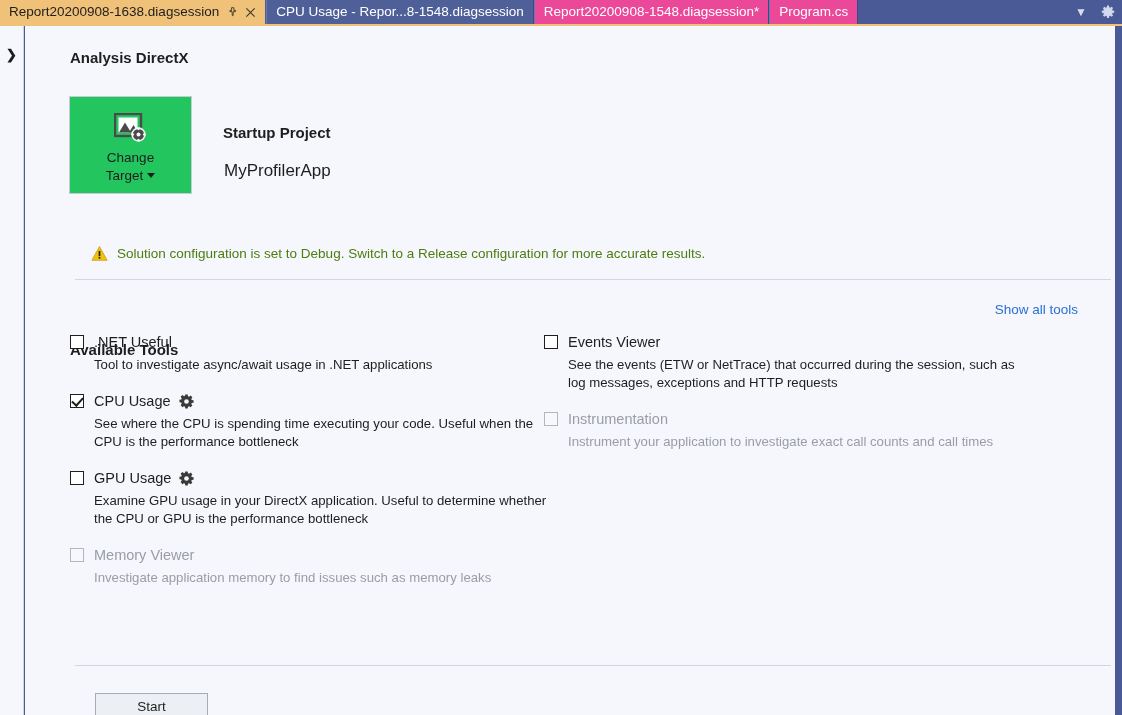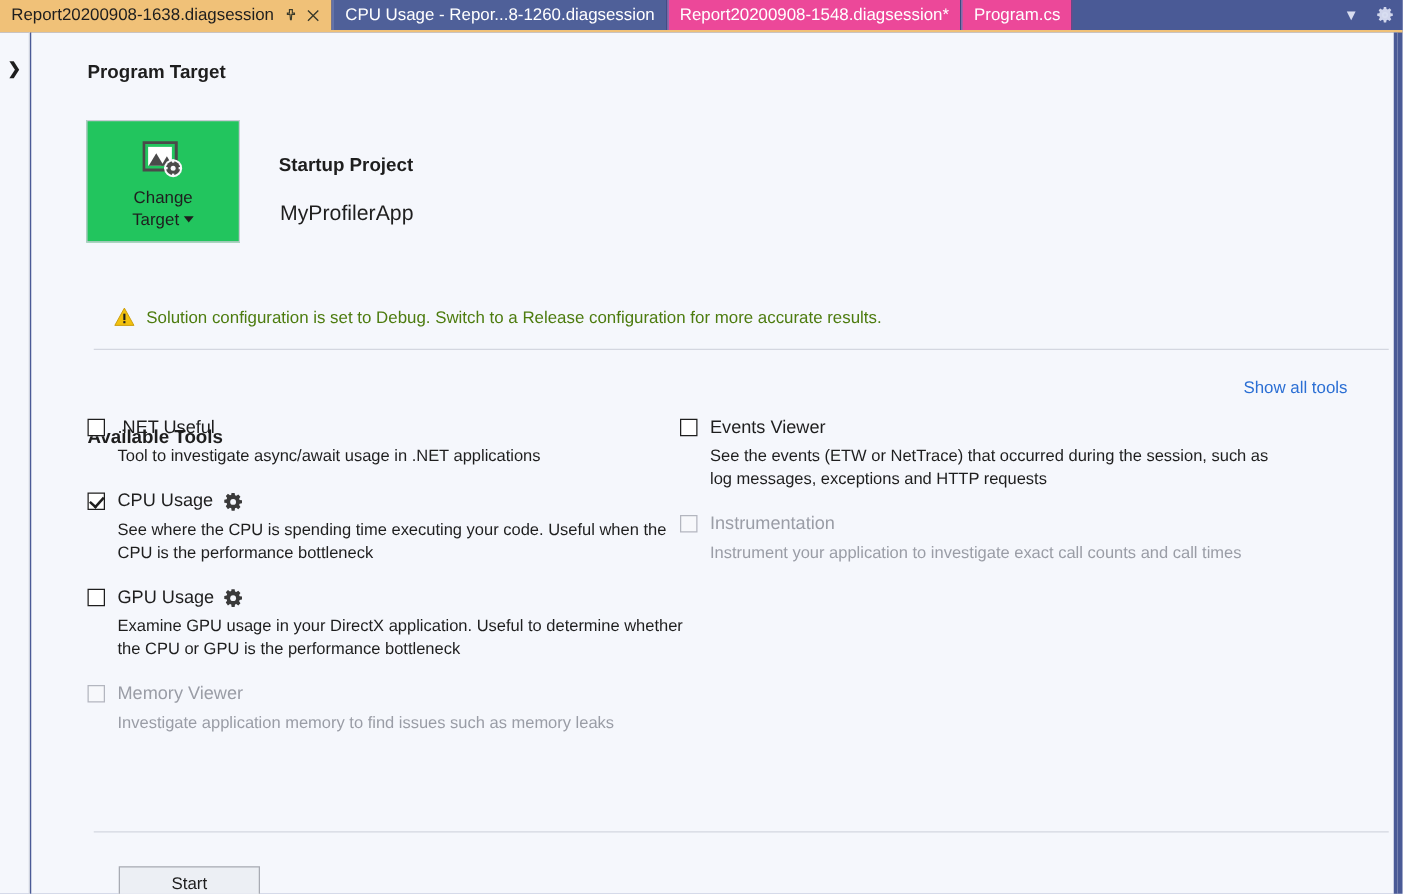--- a/index.html
+++ b/index.html
@@ -284,21 +284,21 @@
             <path d="M10 1 v4 h2.5 v1.6 H9.3 l-.5 6 -1 0 -.5 -6 H4.2 V5 H6.6 V1 Z" fill="none" stroke="#3a3a2a" stroke-width="1.3"></path>
           </svg>
         </span>
         <span class="tab-close">
           <svg width="11" height="11" viewBox="0 0 16 16">
             <path d="M2 2 L14 14 M14 2 L2 14" stroke="#3a3a2a" stroke-width="1.6"></path>
           </svg>
         </span>
       </div>
       <div class="tab selected">
-        <span class="tab-label">CPU Usage - Repor...8-1260.diagsession</span>
+        <span class="tab-label">CPU Usage - Repor...8-1548.diagsession</span>
       </div>
       <div class="tab plain">
         <span class="tab-label">Report20200908-1548.diagsession*</span>
       </div>
       <div class="tab plain">
         <span class="tab-label">Program.cs</span>
       </div>
     </div>
   <div id="tabstrip-spacer"></div>
   <div id="tab-overflow">▼</div>
@@ -310,21 +310,21 @@
   </div>
 </div>
 <div id="active-underline"></div>
 
 <div id="left-rail">
   <div id="left-expander">❯</div>
 </div>
 
 <div id="main">
 
-  <div id="analysis-target-title" class="section-title">Program Target</div>
+  <div id="analysis-target-title" class="section-title">Analysis DirectX</div>
 
   <div id="change-target-button">
     <span id="change-target-icon">
       <svg width="34" height="30" viewBox="0 0 34 30" aria-hidden="true">
         <rect x="1" y="1" width="26" height="22" fill="none" stroke="#4a4a4a" stroke-width="2.4"></rect>
         <rect x="4.5" y="4.5" width="19" height="15" fill="#ffffff"></rect>
         <path d="M5 19.5 L11 9.5 L17 19.5 Z" fill="#4a4a4a"></path>
         <path d="M15 19.5 L19.5 12 L24 19.5 Z" fill="#4a4a4a"></path>
         <circle cx="24.5" cy="21.5" r="7.2" fill="#f7f8fb"></circle>
         <g transform="translate(24.5,21.5)">

